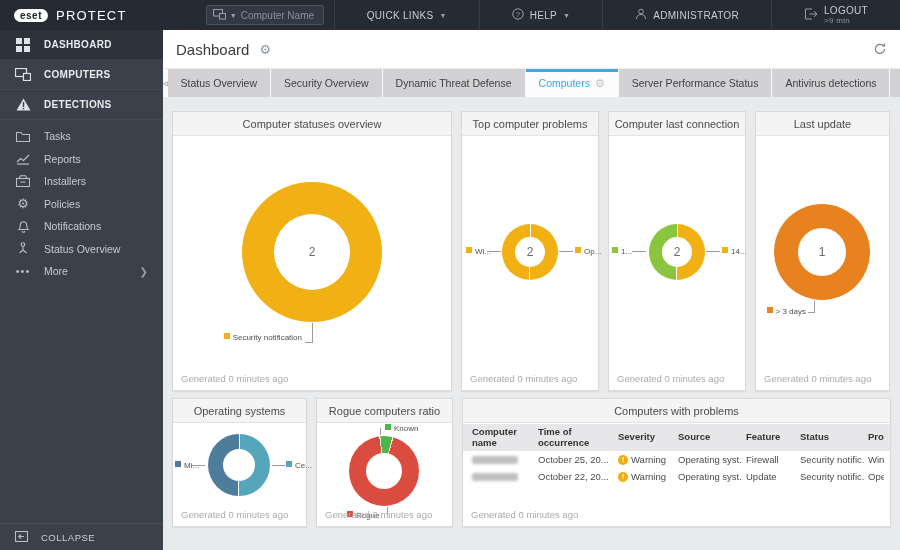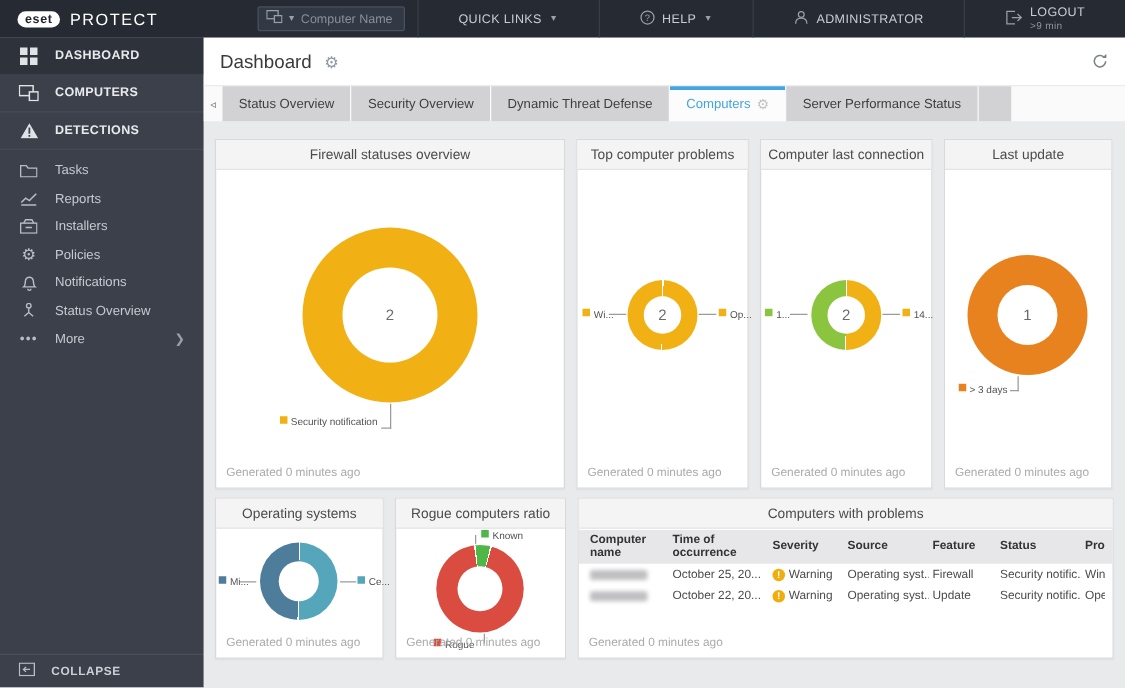--- a/index.html
+++ b/index.html
@@ -29,21 +29,21 @@
   .side-item.secondary{height:22.5px;color:#c6cad0}
   .side-item.active{background:#2e323b}
   .side-item .ico{width:16px;height:16px;display:flex;align-items:center;justify-content:center;color:#b9bec6;flex:none}
   .side-item.primary .ico{color:#dfe2e6}
   .side-sec-group{padding-top:5px}
   .chev{margin-left:auto;color:#9aa0a8;font-size:10px}
   .grid4{display:grid;grid-template-columns:6px 6px;grid-gap:2px}
   .grid4 span{width:6px;height:6px;background:currentColor}
   .gear-glyph{font-size:13px;line-height:1}
   .ellipsis-glyph{font-size:11px;letter-spacing:1px}
-  .collapse{position:absolute;bottom:0;left:0;width:100%;height:27px;display:flex;align-items:center;gap:13px;padding:0 15px;border-top:1px solid rgba(255,255,255,.08);color:#ccd0d5;font-size:9.5px;font-weight:bold;letter-spacing:.5px;cursor:pointer}
+  .collapse{position:absolute;bottom:0;left:0;width:100%;height:27px;display:flex;align-items:center;gap:13px;padding:0 15px;border-top:1px solid rgba(255,255,255,.08);color:#ccd0d5;font-size:9.5px;font-weight:normal;letter-spacing:.5px;cursor:pointer}
   .collapse .ico{color:#b9bec6}
 
   
   .content{position:absolute;top:30px;left:163px;width:737px;height:520px;background:#e9eaec}
   .content-header{height:38px;background:#ffffff;display:flex;align-items:center;padding:0 13px}
   .page-title{font-size:15px;color:#3a3a3a}
   .hdr-gear{color:#8d99a5;font-size:13px;margin-left:10px;cursor:pointer}
   .refresh{margin-left:auto;cursor:pointer;display:flex;align-items:center}
 
   .tabstrip{height:29px;background:#fafafb;border-top:1px solid #ececec;display:flex;align-items:stretch}
@@ -265,30 +265,33 @@
       <div class="tab">
           <span>Dynamic Threat Defense</span>
         </div>
       <div class="tab active">
           <span>Computers</span>
           <span class="tab-gear">⚙</span>
         </div>
       <div class="tab">
           <span>Server Performance Status</span>
         </div>
+      <div class="tab">
+          <span>Antivirus detections</span>
+        </div>
       <div class="tab"></div>
 
     </div>
 
     <div class="cards">
 
       <div class="crow">
 
         <section class="card card-statuses">
-          <div class="card-title">Firewall statuses overview</div>
+          <div class="card-title">Computer statuses overview</div>
           <div class="card-body">
             <div class="donut" style="left: 69px; top: 45px; width: 140px; height: 140px; background: conic-gradient(rgb(241, 177, 20) 0deg, rgb(241, 177, 20) 360deg);"></div>
             <div class="hole" style="left:101px;top:77px;width:76px;height:76px">
                 <span>2</span>
               </div>
             <div class="ln" style="left:139px;top:186px;width:1px;height:20px"></div>
             <div class="ln" style="left:132px;top:205px;width:8px;height:1px"></div>
             <div class="leg" style="right:149px;top:196px">
               <span class="sw" style="background: rgb(241, 177, 20);"></span>
               <span>Security notification</span>

